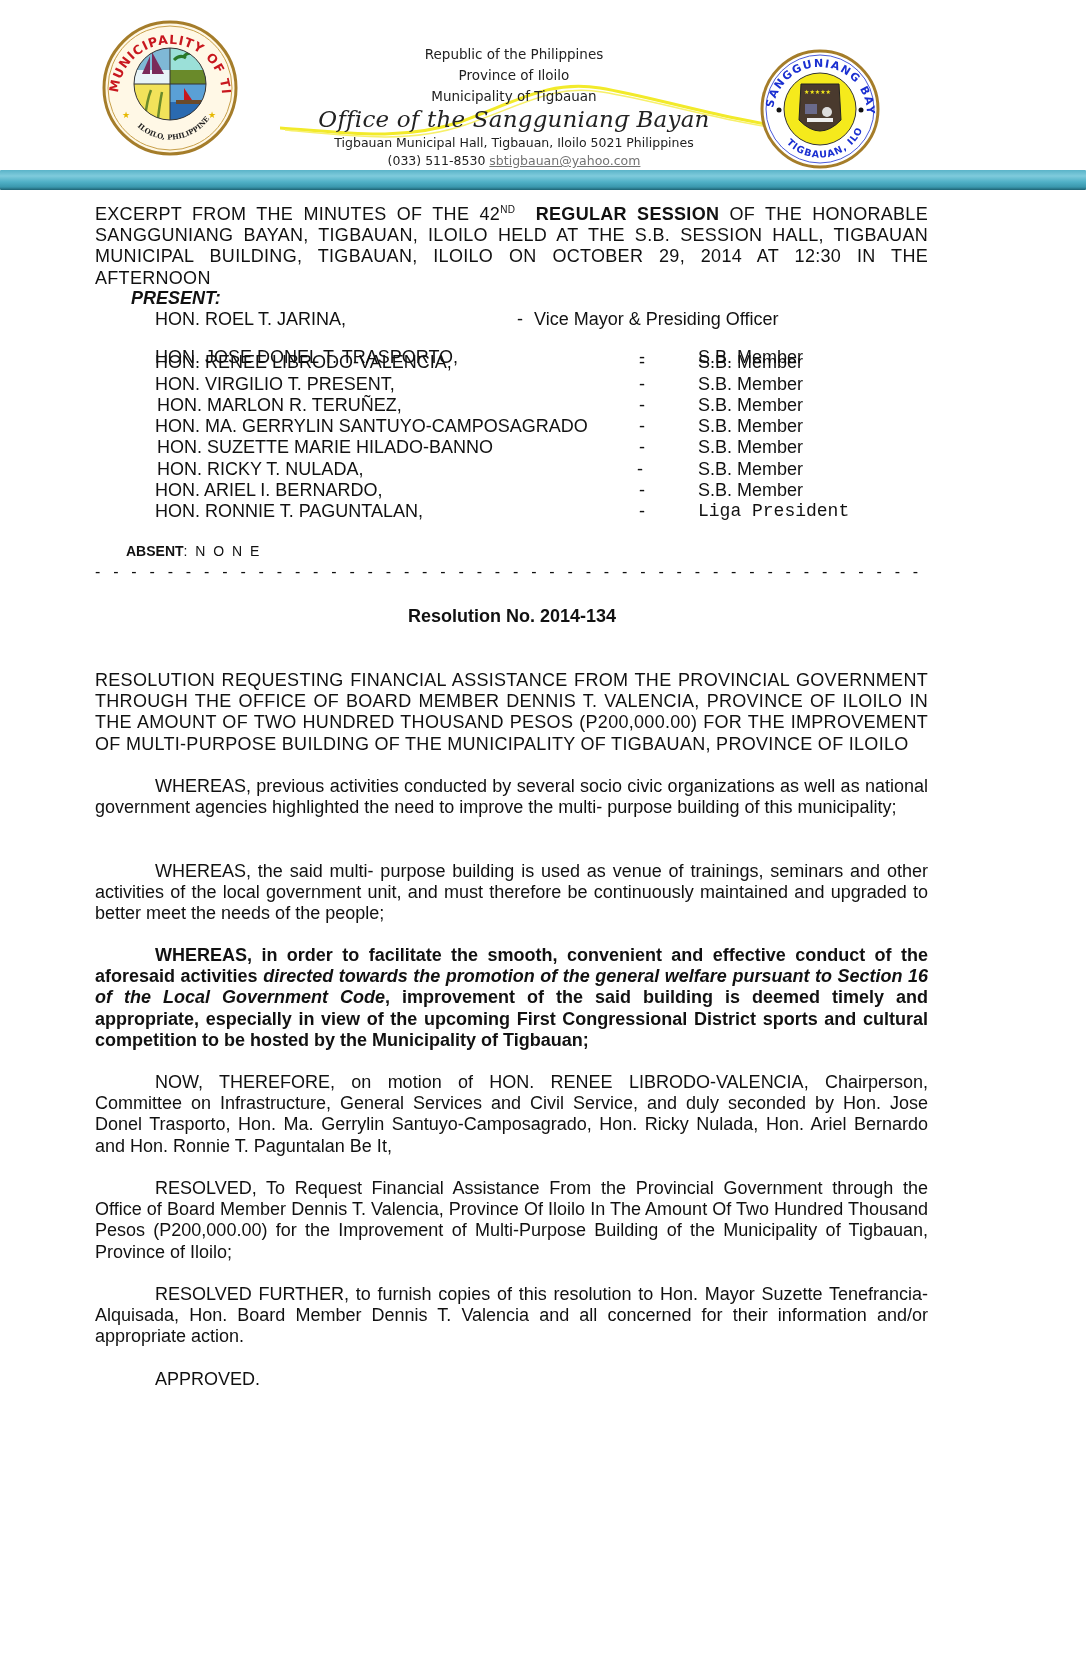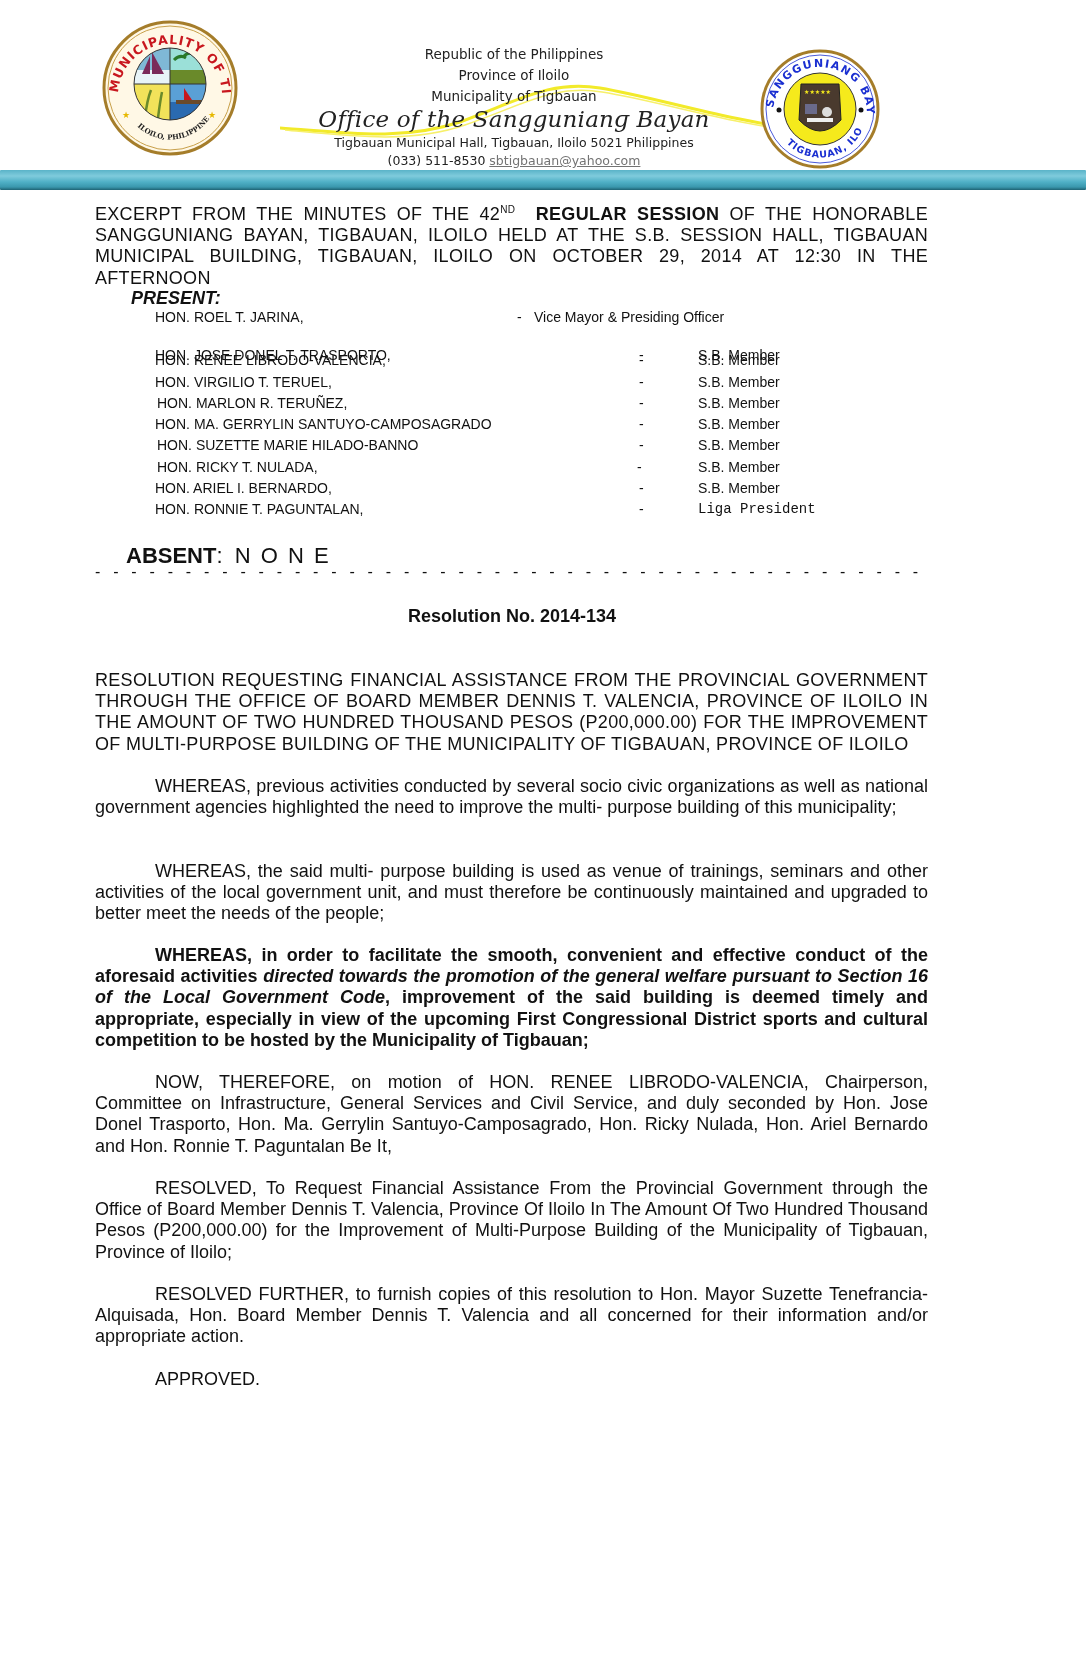--- a/index.html
+++ b/index.html
@@ -28,26 +28,26 @@
   .para { position: absolute; left: 95px; width: 833px; font-size: 18px; line-height: 21.2px; text-align: justify; letter-spacing: 0px; }
   .indent { text-indent: 60px; }
   .caps { letter-spacing: 0.3px; }
   .bold { font-weight: bold; }
   .ital { font-style: italic; }
   sup { font-size: 10px; vertical-align: 7px; line-height: 0; }
 
   .excerpt { top: 204px; text-align-last: left; }
   .present-label { position: absolute; left: 131px; top: 288px; font-weight: bold; font-style: italic; font-size: 18px; }
 
-  .member-row { position: absolute; left: 155px; width: 700px; height: 21px; font-size: 14px; white-space: nowrap; }
+  .member-row { position: absolute; left: 155px; width: 700px; height: 21px; font-size: 18px; white-space: nowrap; }
   .member-name { position: absolute; left: 0; }
   .member-dash { position: absolute; }
   .member-role { position: absolute; }
 
-  .absent { position: absolute; left: 126px; top: 543px; font-size: 22px; }
+  .absent { position: absolute; left: 126px; top: 543px; font-size: 14px; }
   .absent-val { letter-spacing: 2px; }
 
   .dashes { position: absolute; left: 95px; top: 563px; width: 833px; font-size: 16px; letter-spacing: 4.2px; white-space: nowrap; overflow: hidden; }
 
   .res-no { position: absolute; left: 0; width: 1024px; top: 606px; text-align: center; font-weight: bold; font-size: 18px; }
 
   .title-para { top: 670px; }
   .p1 { top: 776px; }
   .p2 { top: 861px; }
   .p3 { top: 945px; font-weight: bold; }
@@ -155,21 +155,21 @@
     <span class="member-name">HON. JOSE DONEL T. TRASPORTO,</span>
     <span class="member-dash" style="left:484px;">-</span>
     <span class="member-role" style="left:543px;">S.B. Member</span>
   </div>
   <div class="member-row" style="top:352px;">
     <span class="member-name">HON. RENEE LIBRODO-VALENCIA,</span>
     <span class="member-dash" style="left:484px;">-</span>
     <span class="member-role" style="left:543px;">S.B. Member</span>
   </div>
   <div class="member-row" style="top:374px;">
-    <span class="member-name">HON. VIRGILIO T. TERUEL,</span>
+    <span class="member-name">HON. VIRGILIO T. PRESENT,</span>
     <span class="member-dash" style="left:484px;">-</span>
     <span class="member-role" style="left:543px;">S.B. Member</span>
   </div>
   <div class="member-row" style="top:395px; left:157px;">
     <span class="member-name">HON. MARLON R. TERUÑEZ,</span>
     <span class="member-dash" style="left:482px;">-</span>
     <span class="member-role" style="left:541px;">S.B. Member</span>
   </div>
   <div class="member-row" style="top:416px;">
     <span class="member-name">HON. MA. GERRYLIN SANTUYO-CAMPOSAGRADO</span>

